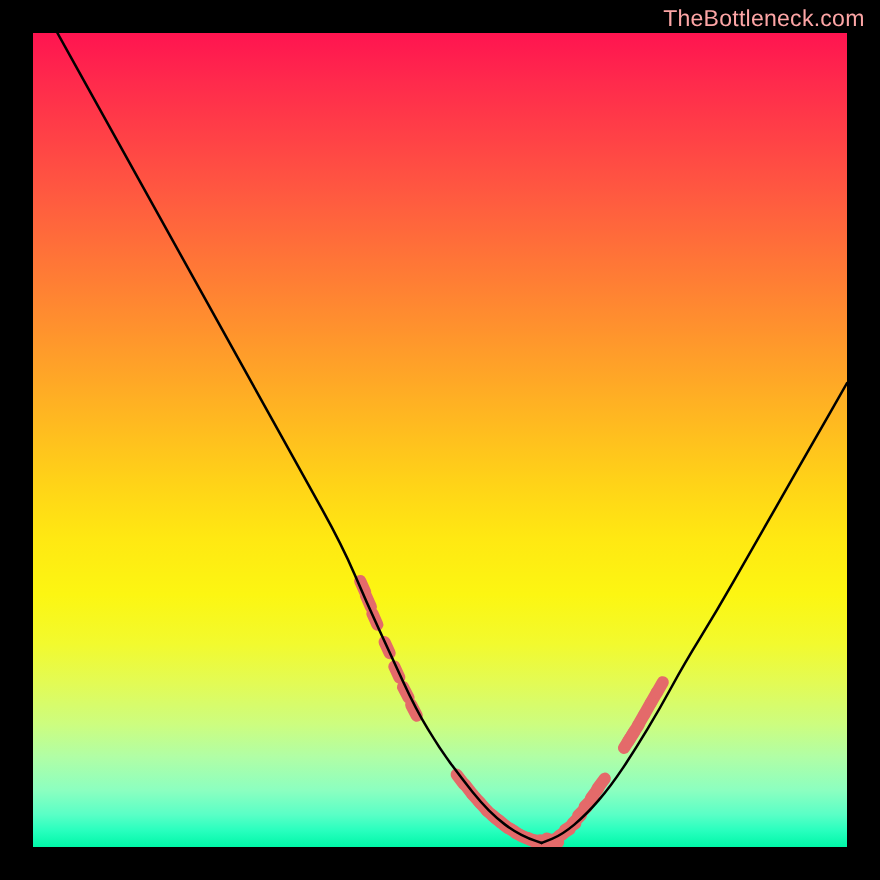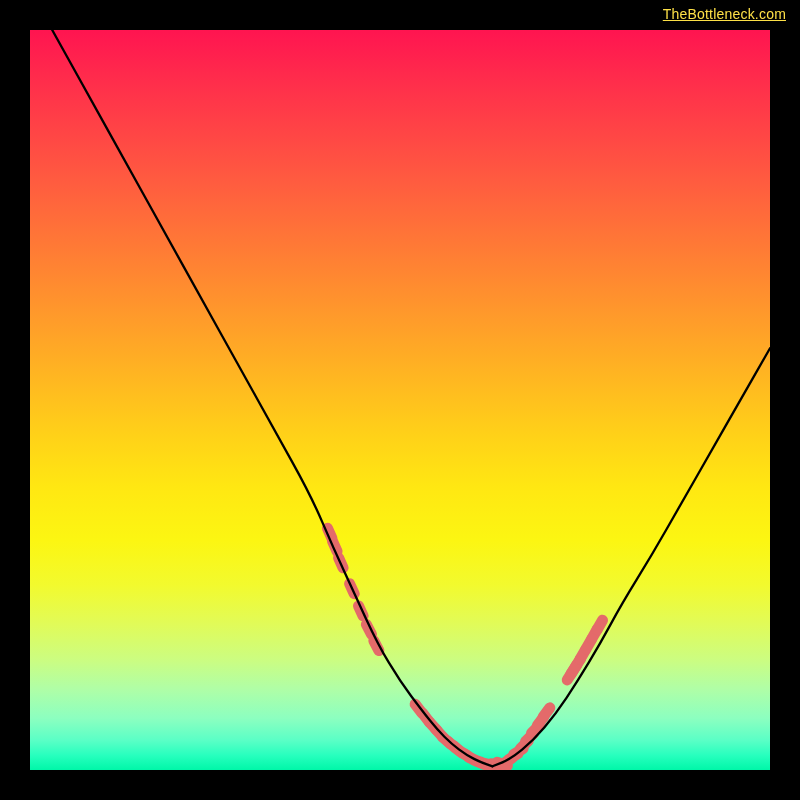--- a/index.html
+++ b/index.html
@@ -51,25 +51,24 @@
     );
   }
   svg.curves {
     position: absolute;
     inset: 0;
   }
   .watermark {
     position: absolute;
     top: 6px;
     right: 14px;
-    color: #fde047;
-    font-size: 14px;
+    color: #fca5a5;
+    font-size: 21px;
     letter-spacing: 0.2px;
     user-select: none;
-    text-decoration: underline;
   }
 </style>
 </head>
 <body>
 
 <div class="frame">
   <div class="watermark">TheBottleneck.com</div>
 
   <div class="plot-area">
     <div class="gradient"></div>

